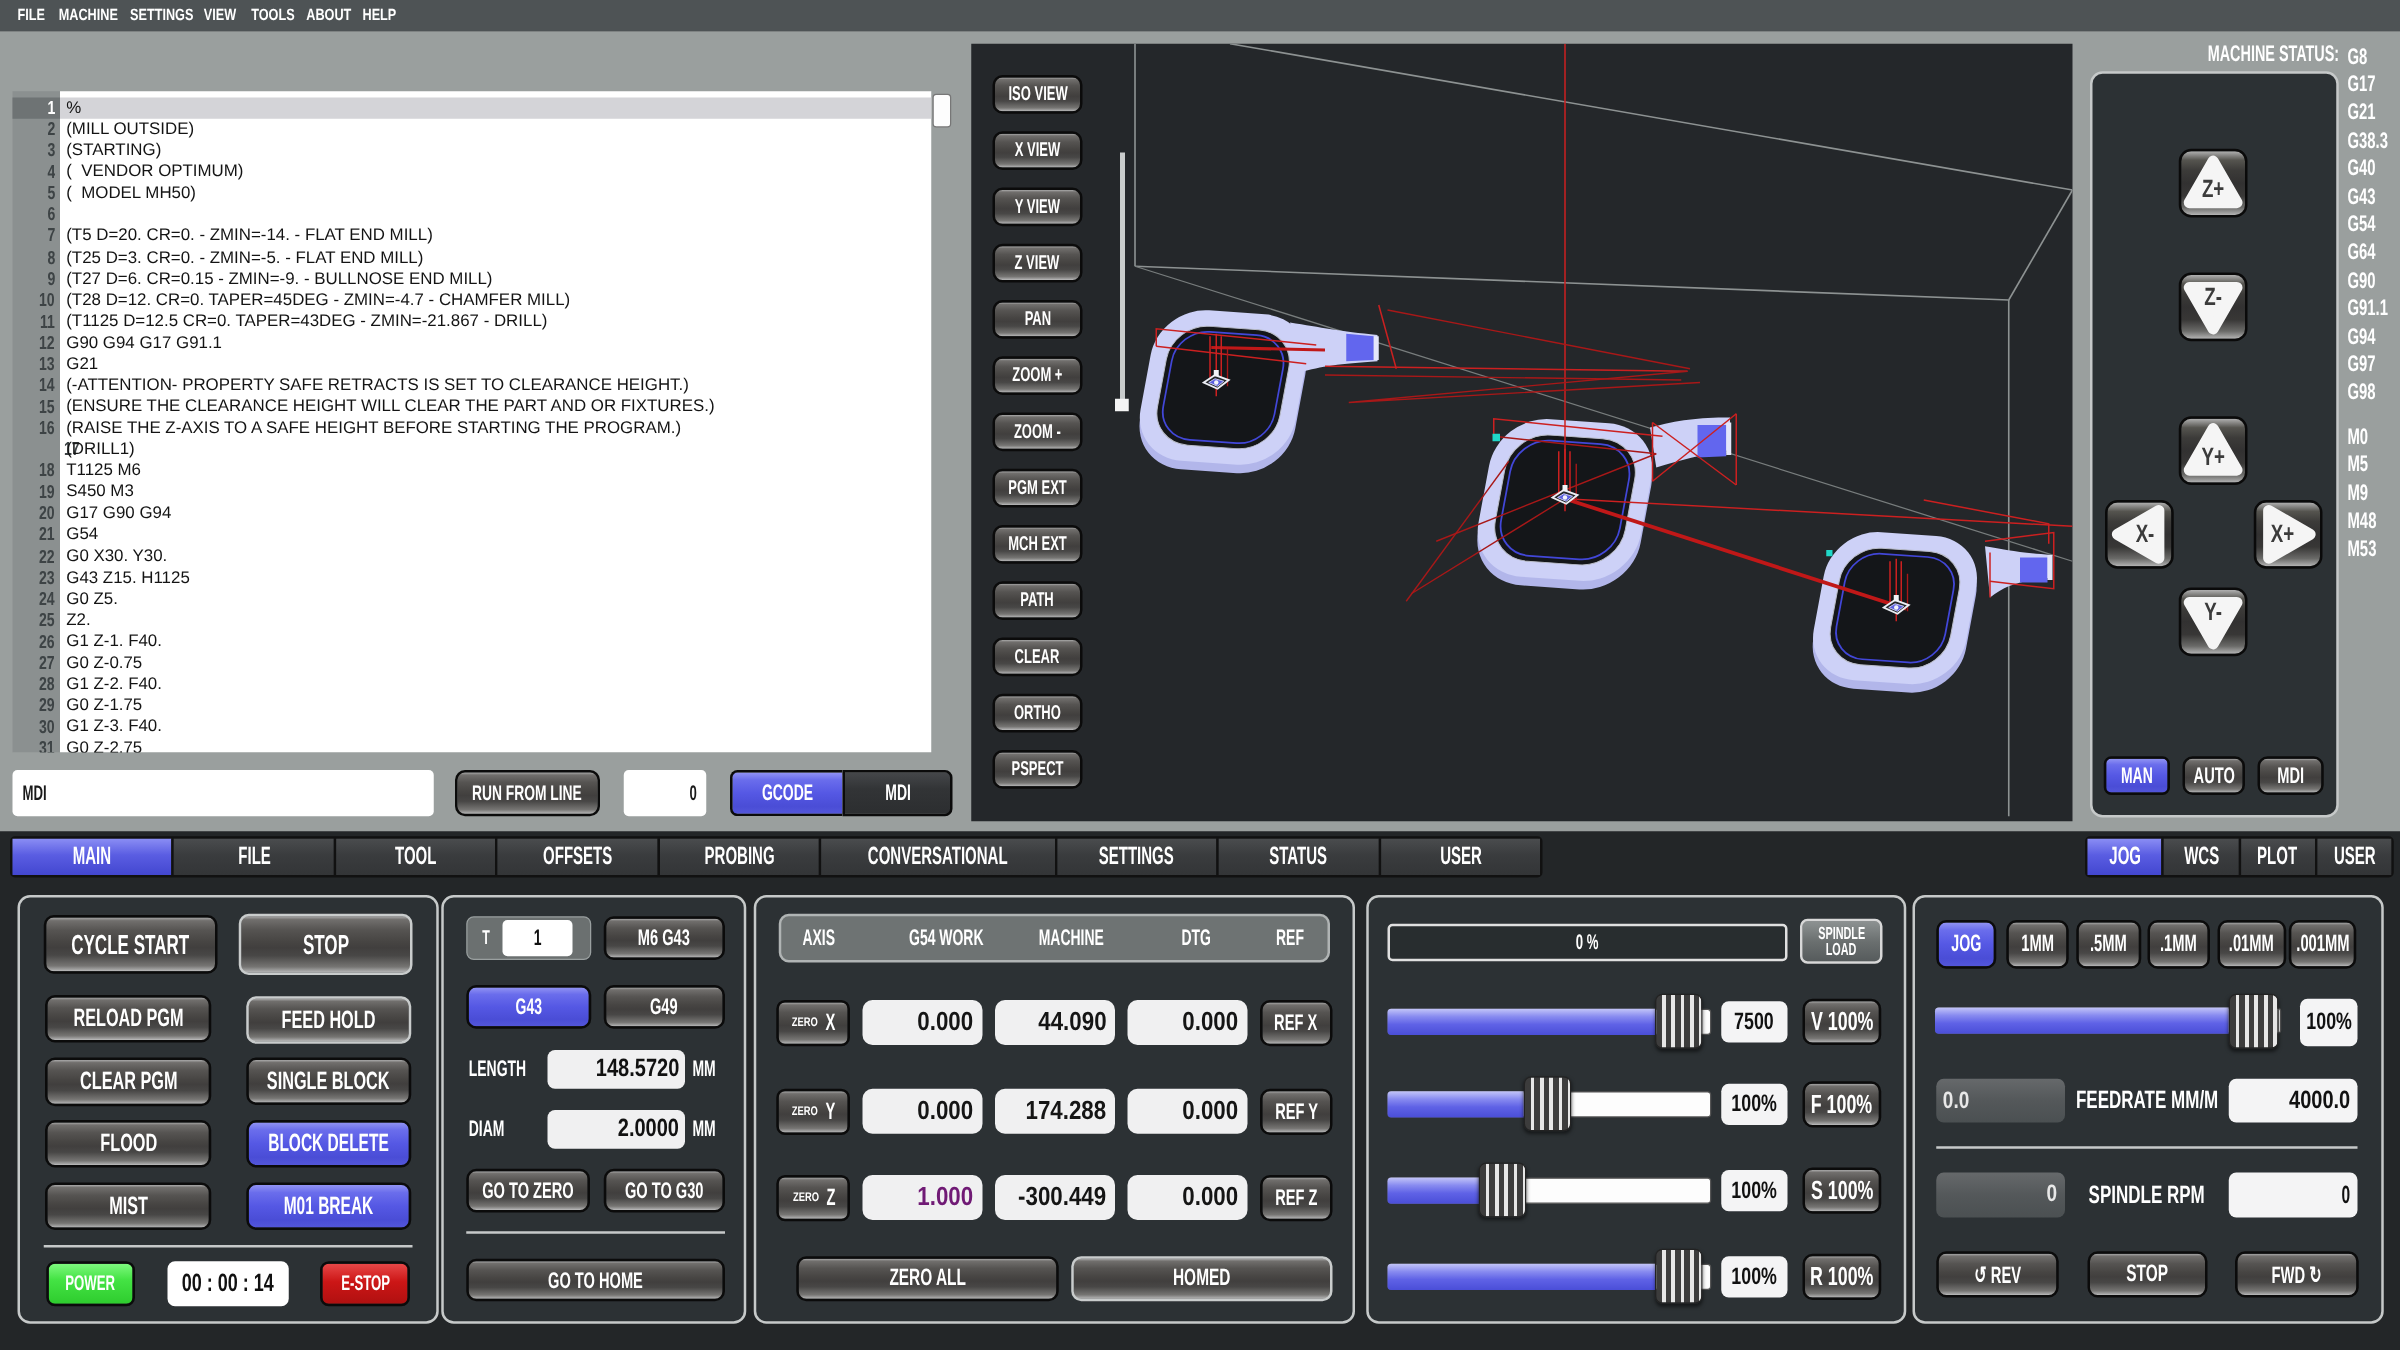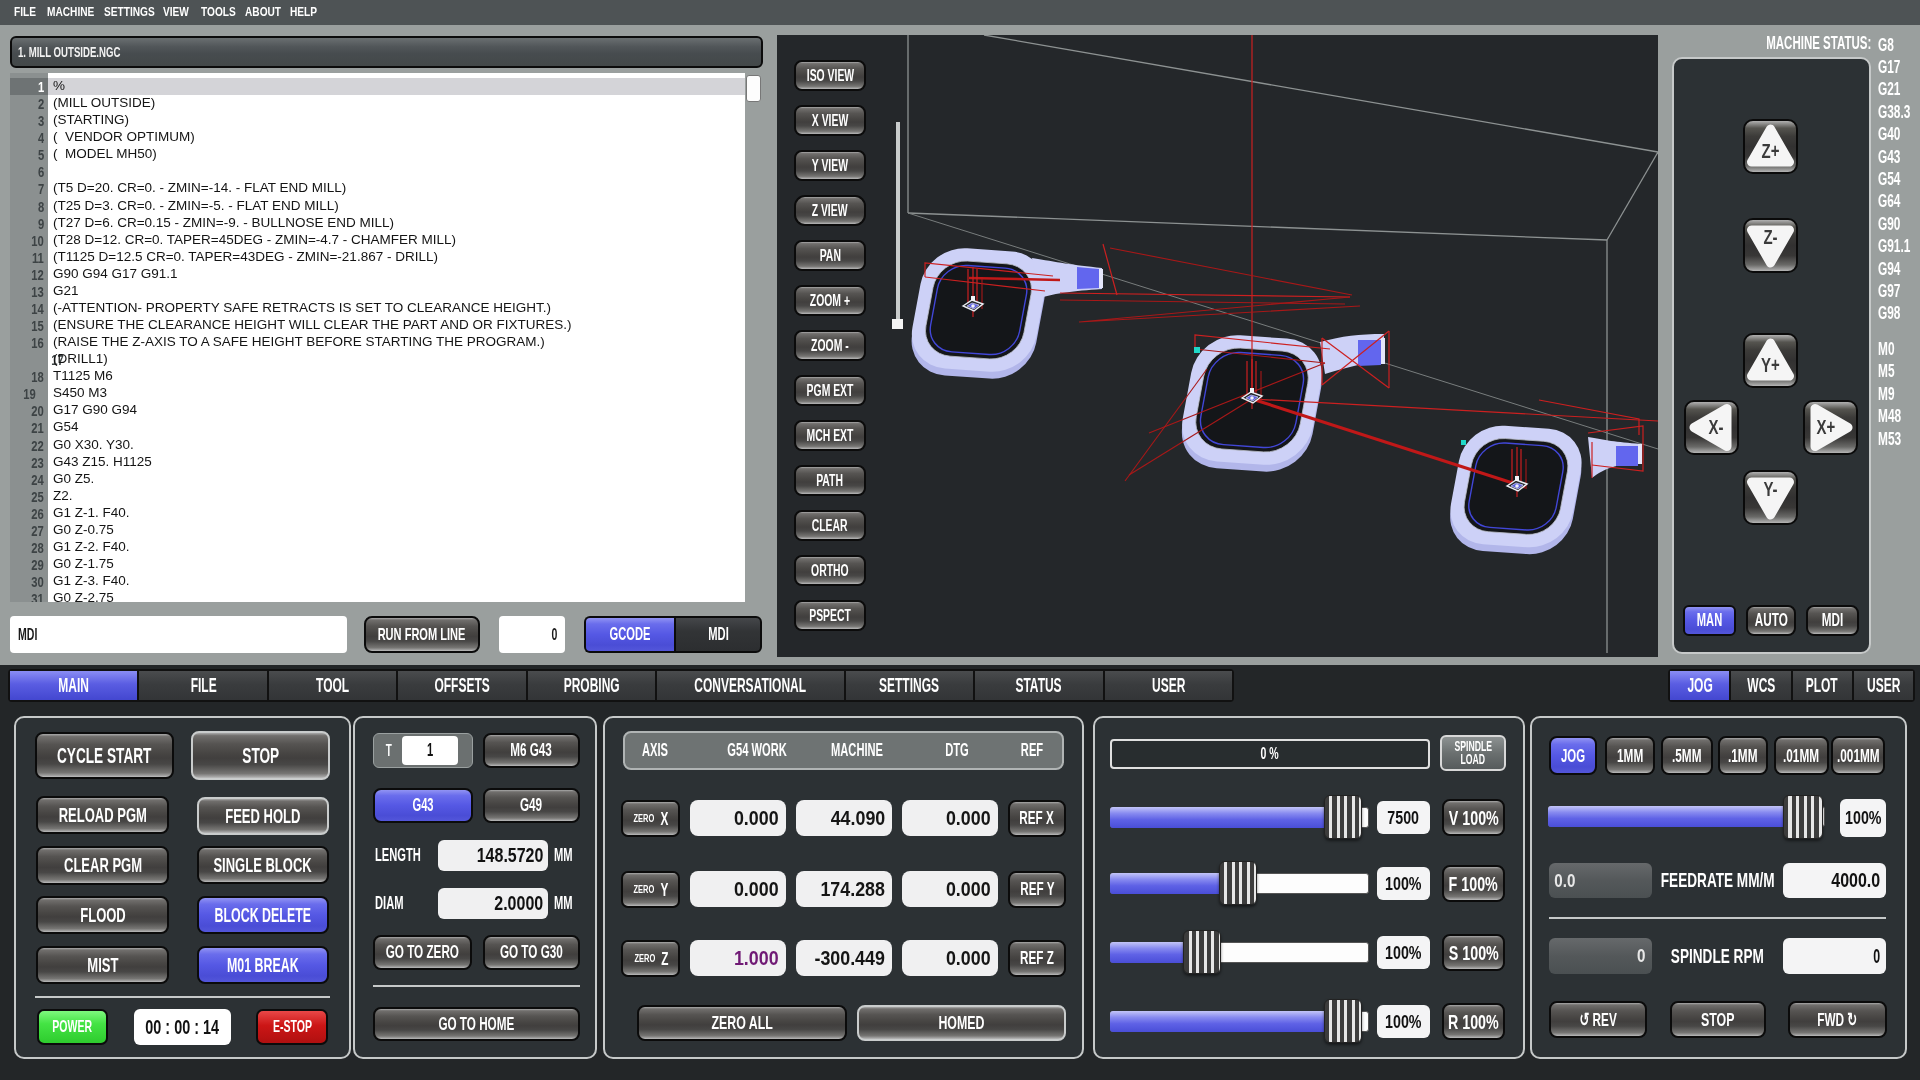--- a/index.html
+++ b/index.html
@@ -20,23 +20,20 @@
 <div id="app">
 <div class="abs" style="left:0;top:0;width:1920px;height:25px;background:#4e5355;"></div>
 <div class="abs" style="left:14px;top:4px;font-size:13px;"><span class="cxl" style="transform:scaleX(0.78)">FILE</span></div>
 <div class="abs" style="left:47px;top:4px;font-size:13px;"><span class="cxl" style="transform:scaleX(0.78)">MACHINE</span></div>
 <div class="abs" style="left:104px;top:4px;font-size:13px;"><span class="cxl" style="transform:scaleX(0.78)">SETTINGS</span></div>
 <div class="abs" style="left:163px;top:4px;font-size:13px;"><span class="cxl" style="transform:scaleX(0.78)">VIEW</span></div>
 <div class="abs" style="left:201px;top:4px;font-size:13px;"><span class="cxl" style="transform:scaleX(0.78)">TOOLS</span></div>
 <div class="abs" style="left:245px;top:4px;font-size:13px;"><span class="cxl" style="transform:scaleX(0.78)">ABOUT</span></div>
 <div class="abs" style="left:290px;top:4px;font-size:13px;"><span class="cxl" style="transform:scaleX(0.78)">HELP</span></div>
 <div class="abs" style="left:0;top:25px;width:1920px;height:640px;background:#9a9f9e;"></div>
-<div class="abs" style="left:10px;top:36px;width:753px;height:32px;border:2px solid #0c0c0c;border-radius:6px;background:linear-gradient(180deg,#6a6f71 0%,#52575a 30%,#474c4f 55%,#434849 100%);box-sizing:border-box;display:flex;align-items:center;">
-      <span class="cxl" style="font-size:15.5px;margin-left:6px;color:#f2f2f2;">1. MILL OUTSIDE.NGC</span>
-    </div>
 <div class="abs" style="left:10px;top:73px;width:38px;height:529px;background:#8b9090;"></div>
 <div class="abs" style="left:48px;top:73px;width:697px;height:529px;background:#ffffff;"></div>
 <div class="abs" style="left:10px;top:78.0px;width:38px;height:17px;background:#6e7374;"></div>
 <div class="abs" style="left:48px;top:78.0px;width:697px;height:17px;background:#d4d4d8;"></div>
 <div class="abs" style="left:10px;top:78.0px;width:34px;height:17px;text-align:right;overflow:hidden;"><span class="cxr" style="font-size:15px;color:#ffffff;transform:scaleX(0.75);">1</span></div>
 <div class="abs" style="left:53px;top:78.0px;height:17px;font-weight:normal;font-size:13.5px;color:#141414;white-space:pre;overflow:hidden;max-width:690px;">%</div>
 <div class="abs" style="left:10px;top:95.1px;width:34px;height:17px;text-align:right;overflow:hidden;"><span class="cxr" style="font-size:15px;color:#3d4345;transform:scaleX(0.75);">2</span></div>
 <div class="abs" style="left:53px;top:95.1px;height:17px;font-weight:normal;font-size:13.5px;color:#141414;white-space:pre;overflow:hidden;max-width:690px;">(MILL OUTSIDE)</div>
 <div class="abs" style="left:10px;top:112.1px;width:34px;height:17px;text-align:right;overflow:hidden;"><span class="cxr" style="font-size:15px;color:#3d4345;transform:scaleX(0.75);">3</span></div>
 <div class="abs" style="left:53px;top:112.1px;height:17px;font-weight:normal;font-size:13.5px;color:#141414;white-space:pre;overflow:hidden;max-width:690px;">(STARTING)</div>
@@ -62,21 +59,21 @@
 <div class="abs" style="left:10px;top:299.9px;width:34px;height:17px;text-align:right;overflow:hidden;"><span class="cxr" style="font-size:15px;color:#3d4345;transform:scaleX(0.75);">14</span></div>
 <div class="abs" style="left:53px;top:299.9px;height:17px;font-weight:normal;font-size:13.5px;color:#141414;white-space:pre;overflow:hidden;max-width:690px;">(-ATTENTION- PROPERTY SAFE RETRACTS IS SET TO CLEARANCE HEIGHT.)</div>
 <div class="abs" style="left:10px;top:317.0px;width:34px;height:17px;text-align:right;overflow:hidden;"><span class="cxr" style="font-size:15px;color:#3d4345;transform:scaleX(0.75);">15</span></div>
 <div class="abs" style="left:53px;top:317.0px;height:17px;font-weight:normal;font-size:13.5px;color:#141414;white-space:pre;overflow:hidden;max-width:690px;">(ENSURE THE CLEARANCE HEIGHT WILL CLEAR THE PART AND OR FIXTURES.)</div>
 <div class="abs" style="left:10px;top:334.1px;width:34px;height:17px;text-align:right;overflow:hidden;"><span class="cxr" style="font-size:15px;color:#3d4345;transform:scaleX(0.75);">16</span></div>
 <div class="abs" style="left:53px;top:334.1px;height:17px;font-weight:normal;font-size:13.5px;color:#141414;white-space:pre;overflow:hidden;max-width:690px;">(RAISE THE Z-AXIS TO A SAFE HEIGHT BEFORE STARTING THE PROGRAM.)</div>
 <div class="abs" style="left:10px;top:351.1px;width:34px;height:17px;text-align:right;overflow:hidden;margin-left:20px;"><span class="cxr" style="font-size:15px;color:#3d4345;transform:scaleX(0.75);">17</span></div>
 <div class="abs" style="left:53px;top:351.1px;height:17px;font-weight:normal;font-size:13.5px;color:#141414;white-space:pre;overflow:hidden;max-width:690px;">(DRILL1)</div>
 <div class="abs" style="left:10px;top:368.2px;width:34px;height:17px;text-align:right;overflow:hidden;"><span class="cxr" style="font-size:15px;color:#3d4345;transform:scaleX(0.75);">18</span></div>
 <div class="abs" style="left:53px;top:368.2px;height:17px;font-weight:normal;font-size:13.5px;color:#141414;white-space:pre;overflow:hidden;max-width:690px;">T1125 M6</div>
-<div class="abs" style="left:10px;top:385.3px;width:34px;height:17px;text-align:center;overflow:hidden;"><span class="cxr" style="font-size:15px;color:#3d4345;transform:scaleX(0.75);">19</span></div>
+<div class="abs" style="left:10px;top:385.3px;width:34px;height:17px;text-align:right;overflow:hidden;"><span class="cxr" style="font-size:15px;color:#3d4345;transform:scaleX(0.75);">19</span></div>
 <div class="abs" style="left:53px;top:385.3px;height:17px;font-weight:normal;font-size:13.5px;color:#141414;white-space:pre;overflow:hidden;max-width:690px;">S450 M3</div>
 <div class="abs" style="left:10px;top:402.3px;width:34px;height:17px;text-align:right;overflow:hidden;"><span class="cxr" style="font-size:15px;color:#3d4345;transform:scaleX(0.75);">20</span></div>
 <div class="abs" style="left:53px;top:402.3px;height:17px;font-weight:normal;font-size:13.5px;color:#141414;white-space:pre;overflow:hidden;max-width:690px;">G17 G90 G94</div>
 <div class="abs" style="left:10px;top:419.4px;width:34px;height:17px;text-align:right;overflow:hidden;"><span class="cxr" style="font-size:15px;color:#3d4345;transform:scaleX(0.75);">21</span></div>
 <div class="abs" style="left:53px;top:419.4px;height:17px;font-weight:normal;font-size:13.5px;color:#141414;white-space:pre;overflow:hidden;max-width:690px;">G54</div>
 <div class="abs" style="left:10px;top:436.5px;width:34px;height:17px;text-align:right;overflow:hidden;"><span class="cxr" style="font-size:15px;color:#3d4345;transform:scaleX(0.75);">22</span></div>
 <div class="abs" style="left:53px;top:436.5px;height:17px;font-weight:normal;font-size:13.5px;color:#141414;white-space:pre;overflow:hidden;max-width:690px;">G0 X30. Y30.</div>
 <div class="abs" style="left:10px;top:453.5px;width:34px;height:17px;text-align:right;overflow:hidden;"><span class="cxr" style="font-size:15px;color:#3d4345;transform:scaleX(0.75);">23</span></div>
 <div class="abs" style="left:53px;top:453.5px;height:17px;font-weight:normal;font-size:13.5px;color:#141414;white-space:pre;overflow:hidden;max-width:690px;">G43 Z15. H1125</div>
 <div class="abs" style="left:10px;top:470.6px;width:34px;height:17px;text-align:right;overflow:hidden;"><span class="cxr" style="font-size:15px;color:#3d4345;transform:scaleX(0.75);">24</span></div>
@@ -207,21 +204,21 @@
 </svg></div>
 <div class="abs btn ctr" style="left:794px;top:60px;width:72px;height:31px;">
       <span class="cx" style="font-size:16px;transform:scaleX(0.65);">ISO VIEW</span>
     </div>
 <div class="abs btn ctr" style="left:794px;top:105px;width:72px;height:31px;">
       <span class="cx" style="font-size:16px;transform:scaleX(0.65);">X VIEW</span>
     </div>
 <div class="abs btn ctr" style="left:794px;top:150px;width:72px;height:31px;">
       <span class="cx" style="font-size:16px;transform:scaleX(0.65);">Y VIEW</span>
     </div>
-<div class="abs btn ctr" style="left:794px;top:195px;width:72px;height:31px;border-radius:11px;">
+<div class="abs btn ctr" style="left:794px;top:195px;width:72px;height:31px;">
       <span class="cx" style="font-size:16px;transform:scaleX(0.65);">Z VIEW</span>
     </div>
 <div class="abs btn ctr" style="left:794px;top:240px;width:72px;height:31px;">
       <span class="cx" style="font-size:16px;transform:scaleX(0.65);">PAN</span>
     </div>
 <div class="abs btn ctr" style="left:794px;top:285px;width:72px;height:31px;">
       <span class="cx" style="font-size:16px;transform:scaleX(0.65);">ZOOM +</span>
     </div>
 <div class="abs btn ctr" style="left:794px;top:330px;width:72px;height:31px;">
       <span class="cx" style="font-size:16px;transform:scaleX(0.65);">ZOOM -</span>

